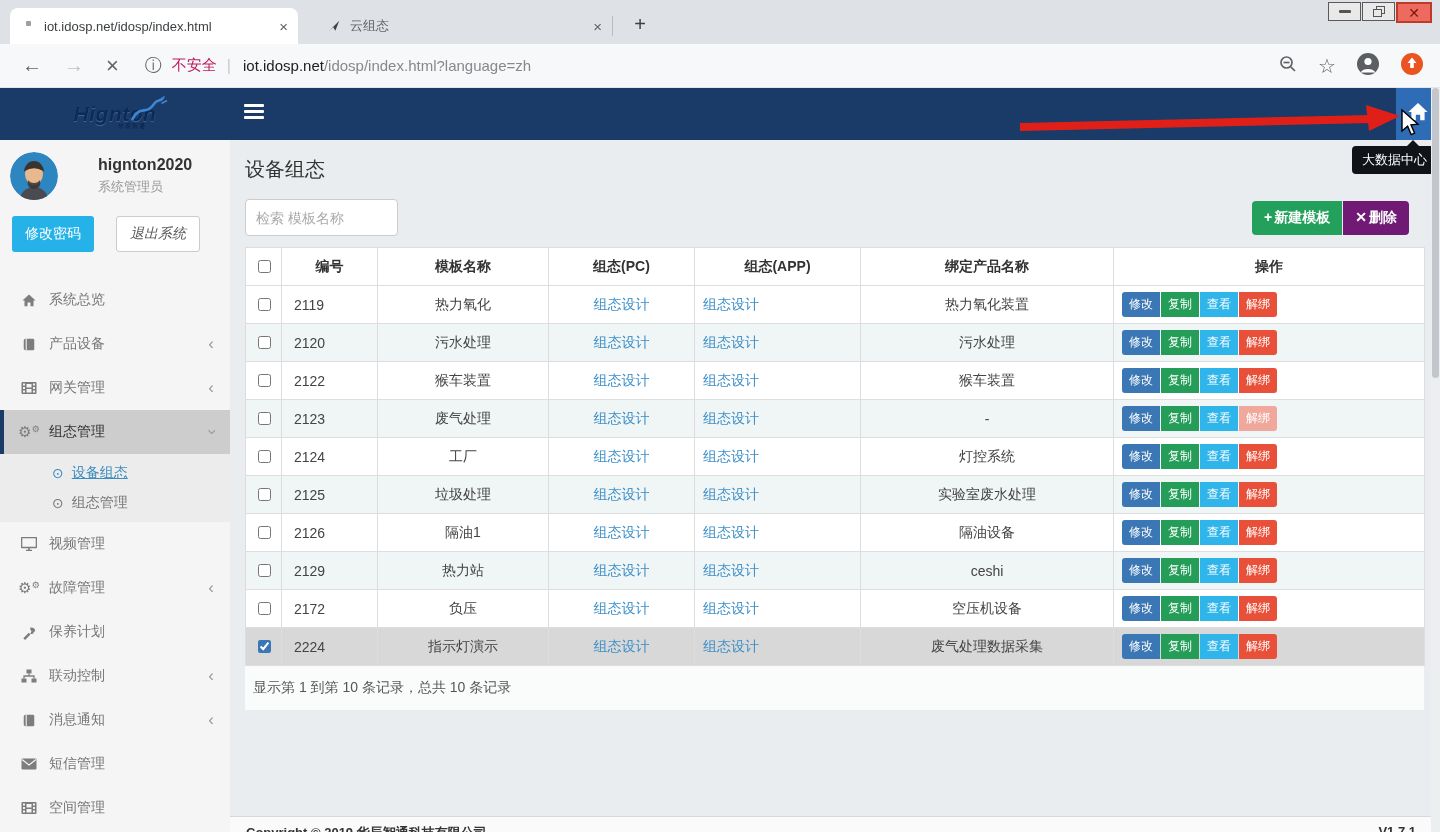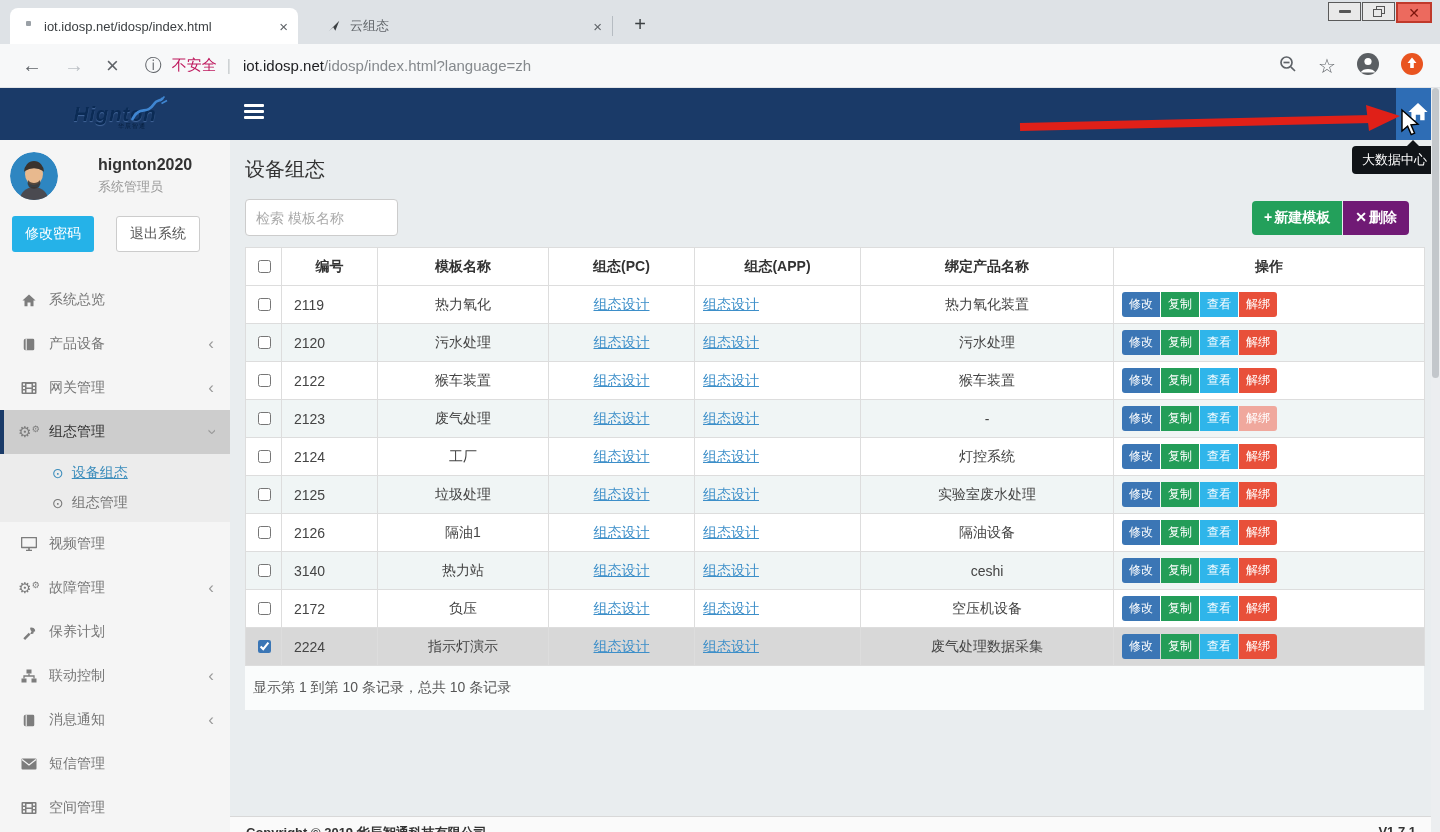--- a/index.html
+++ b/index.html
@@ -47,21 +47,21 @@
                text-shadow:0 1px 1px rgba(130,170,230,.4); letter-spacing:.5px; }
   .logo-sub { position:absolute; left:118px; top:34px; font-size:6px; color:#071f3e; letter-spacing:1px;}
   .logo-deer { position:absolute; left:128px; top:6px; }
   .sb-user { display:flex; align-items:center; padding:12px 10px 8px 10px;gap:28px; }
   .avatar { width:48px; height:48px; border-radius:50%; overflow:hidden; flex:0 0 48px; }
   .sb-user-text { margin-left:12px; }
   .sb-user-name { font-size:16px; font-weight:bold; color:#333; }
   .sb-user-role { font-size:13px; color:#999; margin-top:4px; }
   .sb-btns { display:flex; padding:8px 10px 14px 12px; gap:22px; }
   .btn-pwd { background:#25b2e8; color:#fff; border:none; font-size:14px; padding:8px 13px; border-radius:3px; cursor:pointer; }
-  .btn-logout { background:#fff; color:#555; border:1px solid #ccc; font-size:14px; padding:8px 13px; border-radius:3px; cursor:pointer; }
+  .btn-logout { background:#fff; color:#555; border:1px solid #ccc; font-size:14px; padding:8px 13px; border-radius:3px; cursor:pointer;font-style:italic; }
   .menu { margin-top:12px; }
   .menu-item { height:44px; display:flex; align-items:center; padding-left:15px; color:#777;
                font-size:14px; cursor:pointer; border-left:4px solid transparent; }
   .menu-item .mi-icon { width:20px; margin-right:10px; display:flex; justify-content:center; }
   .menu-item .chev { margin-left:auto; margin-right:16px; font-size:17px; color:#9a9a9a; }
   .chev.down { display:inline-block; transform:rotate(-90deg); }
   .menu-item.active { background:#cdcdcd; border-left:4px solid #1a3a68; color:#333; }
   .submenu { background:#ececec; padding:4px 0; }
   .submenu-item { height:30px; display:flex; align-items:center; padding-left:52px; font-size:14px; color:#777; cursor:pointer; }
   .submenu-item .sub-ic { margin-right:8px; font-size:14px; }
@@ -92,21 +92,21 @@
              padding:8px 12px; border-radius:0 4px 4px 0; cursor:pointer; margin-left:1px; }
   .btn-ic { font-weight:bold; margin-right:2px; }
   table.grid { border-collapse:collapse; width:1179px; background:#fff; font-size:14px; table-layout:fixed; }
   .grid th, .grid td { border:1px solid #ddd; height:38px; text-align:center; color:#444; padding:0 6px; overflow:hidden; }
   .grid th { color:#333; font-weight:bold; background:#fff; }
   .grid td.c-id { text-align:left; padding-left:12px; }
   .grid td.c-app { text-align:left; padding-left:8px; }
   .grid td.c-act { text-align:left; padding-left:8px; }
   .grid tbody tr:nth-child(even) { background:#f0f5f5; }
   .grid tbody tr.selected { background:#d8d8d8; }
-  .cfg-link { color:#3d8fc9; text-decoration:underline; cursor:pointer; }
+  .cfg-link { color:#3d8fc9; cursor:pointer; }
   .act-group { display:inline-flex;justify-content:flex-end; }
   .act-btn { color:#fff; font-size:12px; padding:4px 7px; cursor:pointer; white-space:nowrap; }
   .act-btn.modify { background:#3b76b5; border-radius:3px 0 0 3px; }
   .act-btn.copy   { background:#239d58; margin-left:1px; }
   .act-btn.view   { background:#2fb5ea; margin-left:1px; }
   .act-btn.unbind { background:#e8503a; border-radius:0 3px 3px 0; margin-left:1px; }
   .act-btn.unbind.disabled { background:#f0a89d; }
   .grid input[type=checkbox], .summary-band { accent-color:#3b76b5; }
   .summary-band { width:1179px; background:#fafcfc; padding:13px 8px; font-size:14px; color:#555; }
   .page-footer { position:absolute; left:230px; top:816px; width:1210px; height:40px; background:#fafafa;
@@ -488,21 +488,21 @@
               <td>隔油设备</td>
               <td class="c-act"><span class="act-group">
                   <span class="act-btn modify">修改</span>
                   <span class="act-btn copy">复制</span>
                   <span class="act-btn view">查看</span>
                   <span class="act-btn unbind">解绑</span>
                 </span></td>
             </tr>
             <tr class="">
               <td><input type="checkbox" style=""></td>
-              <td class="c-id">3140</td>
+              <td class="c-id">2129</td>
               <td>热力站</td>
               <td class="c-pc"><span class="cfg-link">组态设计</span></td>
               <td class="c-app"><span class="cfg-link">组态设计</span></td>
               <td>ceshi</td>
               <td class="c-act"><span class="act-group">
                   <span class="act-btn modify">修改</span>
                   <span class="act-btn copy">复制</span>
                   <span class="act-btn view">查看</span>
                   <span class="act-btn unbind">解绑</span>
                 </span></td>

